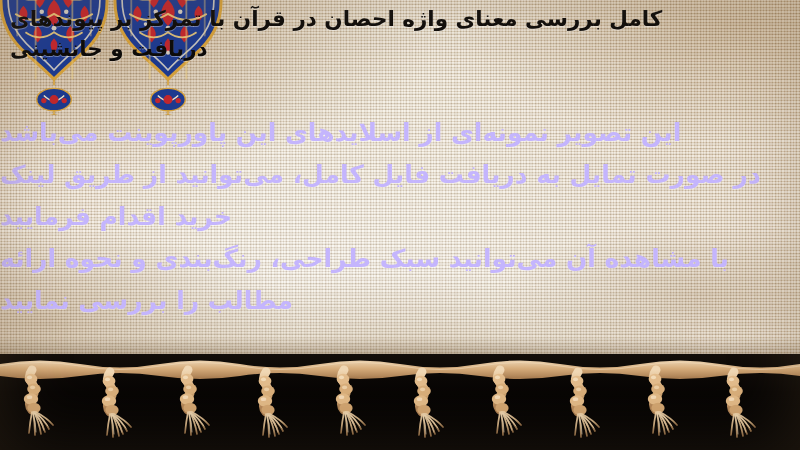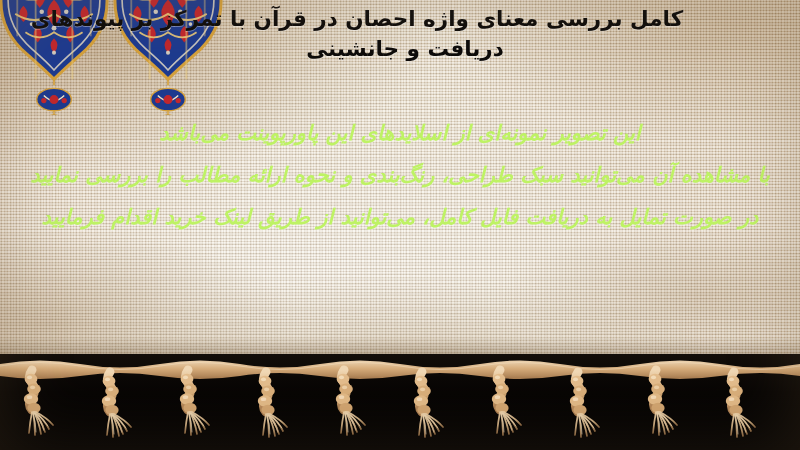--- a/index.html
+++ b/index.html
@@ -47,36 +47,36 @@
     mix-blend-mode:multiply;
   }
 
   
   .ornaments{position:absolute;top:0;left:0;width:240px;height:115px;}
   .ornaments svg{display:block;}
 
   
   .text-layer{
     position:absolute;left:0;top:0;width:800px;height:360px;
-    direction:rtl;text-align:center;color:#101010;
+    direction:rtl;text-align:left;color:#101010;
   }
   .title{
     position:absolute;top:4px;right:0;width:790px;
     font-size:21.5px;font-weight:700;line-height:30px;
     letter-spacing:0;color:#0d0b0a;
     text-shadow:0 1px 0 rgba(255,255,255,.35);
   }
   .title .ln{display:block;}
   .title .ln1{padding-right:96px;}
   .body-block{
     position:absolute;top:112px;right:0;width:800px;
   }
   .body-line{
-    display:block;font-size:21px;font-weight:700;line-height:42px;
-    color:#bef264;text-shadow:0 1px 0 rgba(255,255,255,.32);font-style:italic;
+    display:block;font-size:25px;font-weight:700;line-height:42px;
+    color:#c4b5fd;text-shadow:0 1px 0 rgba(255,255,255,.32);
   }
 
   
   .bottom-band{
     position:absolute;left:0;bottom:0;width:800px;height:96px;
     background:linear-gradient(180deg,#120d09 0%,#070504 40%,#030202 100%);
   }
   .fringe{position:absolute;left:0;bottom:0;width:800px;height:96px;}
   .fringe svg{display:block;}
   .band-shadow{
@@ -180,22 +180,22 @@
 
   <div class="text-layer">
 
     <div class="title">
       <span class="ln ln1">کامل بررسی معنای واژه احصان در قرآن با تمرکز بر پیوندهای</span>
       <span class="ln ln2">دریافت و جانشینی</span>
     </div>
 
     <div class="body-block">
       <span class="body-line">این تصویر نمونه‌ای از اسلایدهای این پاورپوینت می‌باشد</span>
+      <span class="body-line">در صورت تمایل به دریافت فایل کامل، می‌توانید از طریق لینک خرید اقدام فرمایید</span>
       <span class="body-line">با مشاهده آن می‌توانید سبک طراحی، رنگ‌بندی و نحوه ارائه مطالب را بررسی نمایید</span>
-      <span class="body-line">در صورت تمایل به دریافت فایل کامل، می‌توانید از طریق لینک خرید اقدام فرمایید</span>
     </div>
 
   </div>
 
   <div class="band-shadow"></div>
   <div class="bottom-band"></div>
 
   <div class="fringe">
     <svg width="800" height="96" viewBox="0 0 800 96" aria-hidden="true">
       <defs>

